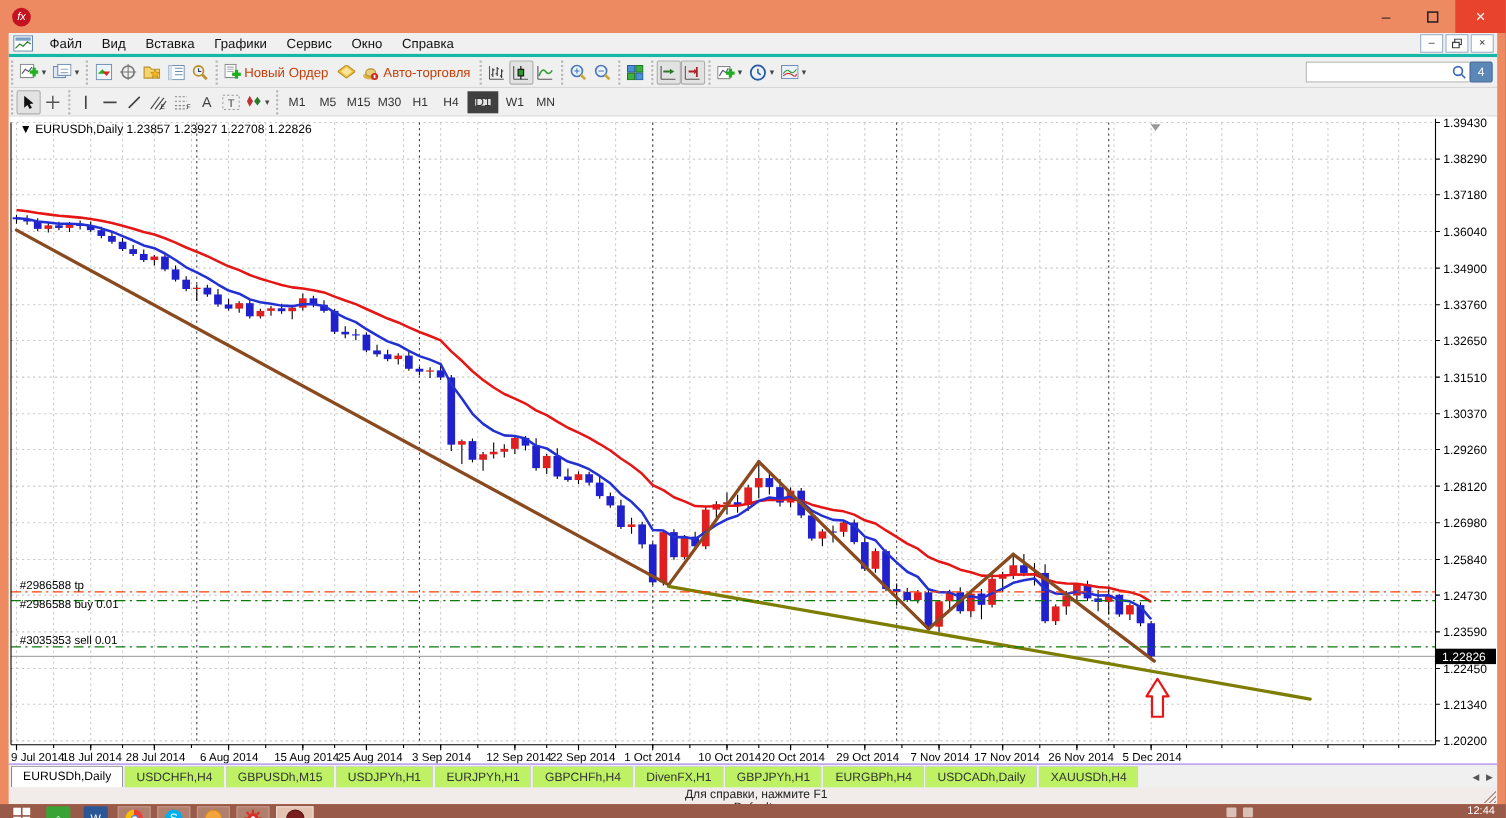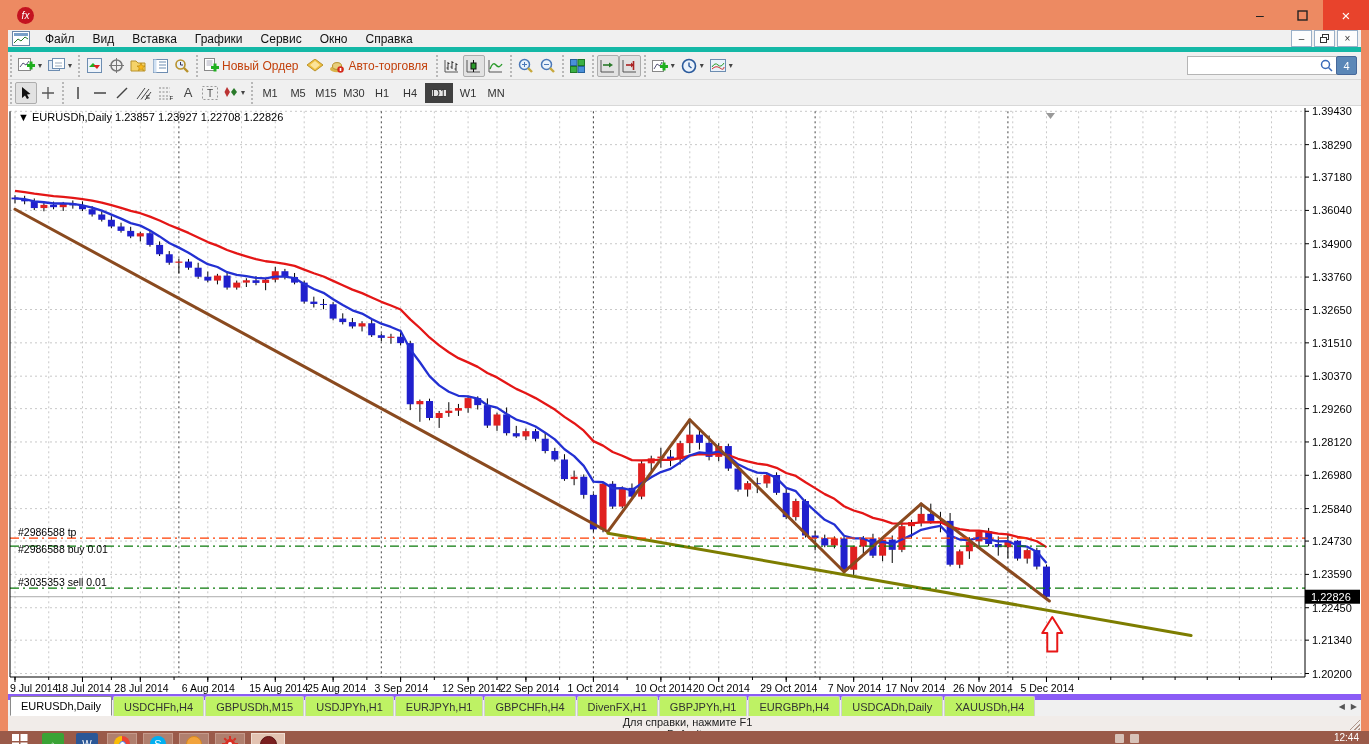--- a/index.html
+++ b/index.html
@@ -1,28 +1,28 @@
 <!DOCTYPE html>
 <html><head>
 <meta charset="utf-8">
 <style>
   html,body{margin:0;padding:0;background:#555;}
   *{box-sizing:border-box;}
   .app{width:1369px;height:744px;position:relative;font-family:"Liberation Sans",sans-serif;background:#ED8A62;overflow:hidden;}
   
   .titlebar{height:30px;display:flex;align-items:center;background:#ED8A62;position:relative;}
-  .fx-logo{width:17px;height:17px;border-radius:50%;background:#c41320;color:#fff;font-style:italic;font-size:10px;display:flex;align-items:center;justify-content:center;margin-left:17px;}
+  .fx-logo{width:17px;height:17px;border-radius:50%;background:#c41320;color:#fff;font-style:italic;font-size:10px;display:flex;align-items:center;justify-content:center;margin-left:11px;}
   .title-text{position:absolute;left:0;right:0;text-align:center;font-size:13px;color:#3a3a3a;}
   .win-controls{margin-left:auto;display:flex;height:30px;z-index:2;}
   .win-btn{width:42px;height:30px;display:flex;align-items:center;justify-content:center;font-size:14px;color:#222;}
   .win-btn.close{width:46px;background:#E8432C;color:#fff;font-size:15px;}
   
   .inset{margin:0 8px;background:#f0f0f0;}
   
-  .menubar{height:22px;display:flex;align-items:center;border-bottom:5px solid #14b8a6;background:#f0f0f0;}
+  .menubar{height:22px;display:flex;align-items:center;border-bottom:3px solid #14b8a6;background:#f0f0f0;}
   .doc-icon{width:18px;height:15px;margin:0 6px 0 4px;}
   .menu-item{padding:2px 9px;font-size:12px;color:#111;cursor:default;}
   .child-controls{margin-left:auto;display:flex;gap:2px;margin-right:3px;}
   .child-btn{width:21px;height:17px;border:1px solid #9ab0c8;background:#fdfdfd;font-size:10px;display:flex;align-items:center;justify-content:center;color:#333;}
   
   .toolbar{height:28px;display:flex;align-items:center;background:#f0f0f0;border-bottom:1px solid #d8d8d8;padding-left:2px;}
   .toolbar2{height:26px;}
   .tgroup{display:flex;align-items:center;border-left:2px dotted #b8b8b8;padding:0 3px;height:22px;}
   .tbtn{min-width:22px;height:22px;display:flex;align-items:center;justify-content:center;border:1px solid transparent;border-radius:2px;font-size:12px;color:#333;gap:3px;padding:0 2px;}
   .tbtn.pressed{background:#e2e2e2;border:1px solid #adadad;}
@@ -30,21 +30,21 @@
   .caret{font-size:8px;color:#444;}
   .tf-btn{min-width:26px;height:20px;display:flex;align-items:center;justify-content:center;font-size:11px;color:#333;border:1px solid transparent;margin:0 1px;}
   .tf-btn.pressed{background:#e6e6e6;border:7px solid #404040;}
   .searchwrap{margin-left:auto;display:flex;align-items:center;margin-right:4px;gap:3px;}
   .search{width:150px;height:19px;border:1px solid #b5b5b5;background:#fff;font-size:11px;padding:0 18px 0 4px;}
   .search-ic{margin-left:-20px;z-index:1;}
   .badge{width:21px;height:19px;background:#5b87b7;border:1px solid #46689a;border-radius:2px;color:#fff;font-size:11px;display:flex;align-items:center;justify-content:center;}
   
   .chartwrap{height:588px;background:#fff;position:relative;}
   
-  .tabbar{height:22px;display:flex;align-items:flex-end;background:#f0f0f0;border-top:6px solid #8b5cf6;padding-left:2px;}
+  .tabbar{height:22px;display:flex;align-items:flex-end;background:#f0f0f0;border-top:1px solid #8b5cf6;padding-left:2px;}
   .tab{height:20px;display:flex;align-items:center;padding:0 10px;font-size:11px;color:#333;background:#bef264;border:1px solid #cfcfcf;border-bottom:none;margin-right:1px;border-radius:2px 2px 0 0;}
   .tab.active{background:#fff;border:1px solid #8a8a8a;border-bottom:1px solid #fff;color:#000;}
   .tab-arrows{margin-left:auto;margin-right:4px;font-size:8px;color:#555;display:flex;gap:6px;align-items:center;height:20px;}
   
   .statusbar{height:15px;display:flex;align-items:center;background:#f1ece9;font-size:11px;color:#222;position:relative;flex-direction:column;}
   .statusbar .help{padding-left:6px;}
   .ssep{width:1px;height:11px;background:#b9b9b9;margin:0 6px;}
   .status-right{margin-left:auto;display:flex;align-items:center;gap:10px;}
   .grip{position:absolute;right:1px;bottom:1px;width:11px;height:11px;background:
     linear-gradient(135deg,transparent 50%,#b0958a 50%,#b0958a 58%,transparent 58%,transparent 70%,#b0958a 70%,#b0958a 78%,transparent 78%,transparent 90%,#b0958a 90%);}

